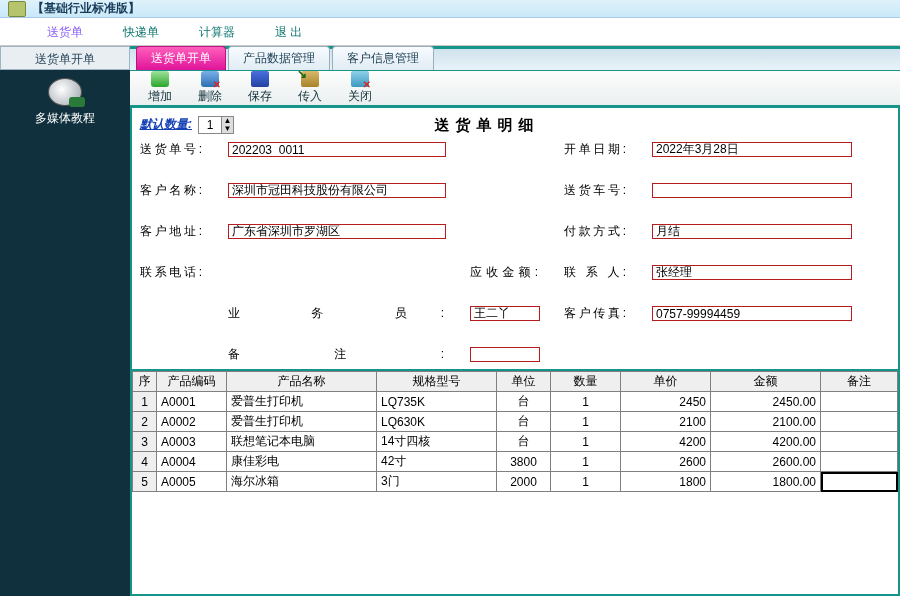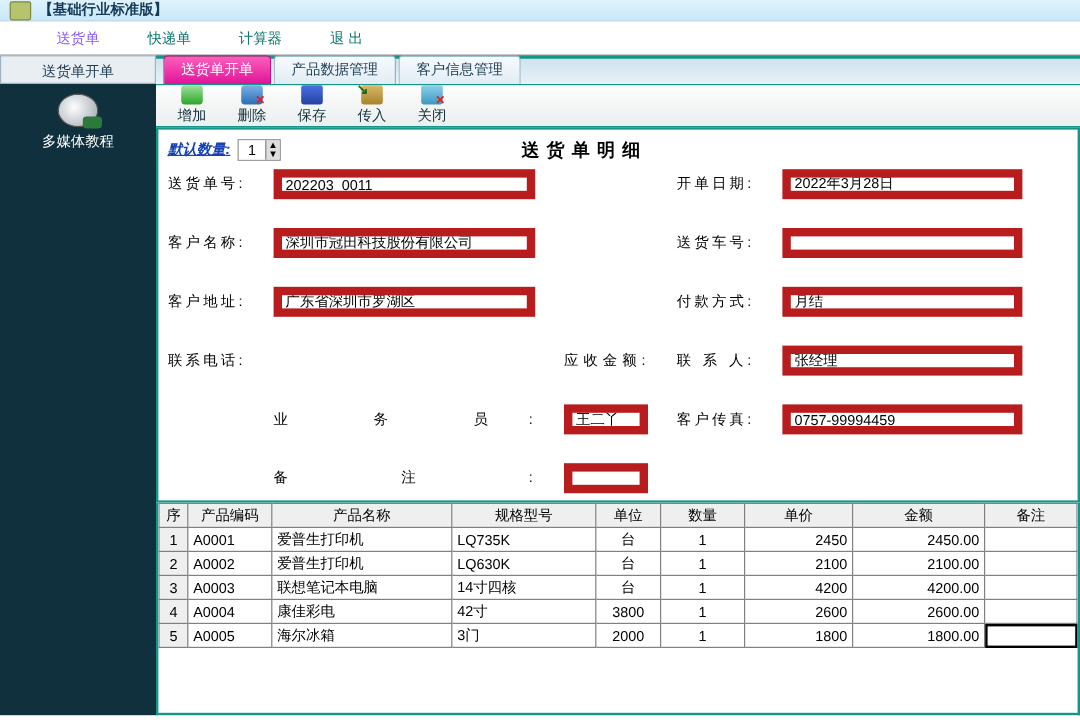--- a/index.html
+++ b/index.html
@@ -46,21 +46,21 @@
 .formtop .dq { color:#1541b5; font-weight:bold; font-style:italic; text-decoration:underline; margin-right:6px;}
 .spin { display:inline-flex; border:1px solid #888; }
 .spin input{ width:22px;text-align:center;border:none;outline:none;}
 .spin .ar{ display:flex;flex-direction:column;}
 .spin .ar div{width:12px;height:8px;font-size:8px;line-height:8px;text-align:center;background:#ddd;border-left:1px solid #888;cursor:pointer;}
 .formtitle { flex:1; text-align:center; font-size:15px; font-weight:bold; letter-spacing:6px; font-family:"SimSun"; }
 
 .formgrid { display:grid; grid-template-columns: 64px 218px 70px 64px 200px; column-gap:0; row-gap:4px; align-items:center;gap:24px;}
 .flabel { text-align:justify; text-align-last:justify; padding-right:2px; letter-spacing:0;}
 .fval { }
-.fval input{ width:100%; height:25px; border:7px solid #b91c1c; padding:0 3px; background:#fff;}
+.fval input{ width:100%; height:15px; border:1px solid #b91c1c; padding:0 3px; background:#fff;}
 .spacer{}
 
 .tablewrap{ flex:1; border:2px solid #159489; border-top:none; overflow:auto; background:#fff;}
 table{ border-collapse:collapse; width:100%; }
 th,td{ border:1px solid #808080; padding:1px 4px; height:17px; white-space:nowrap; background:#fff;}
 th{ background:#efefef; font-weight:normal; text-align:center;}
 td.rn{ background:#efefef; text-align:center; width:22px;}
 td.num{ text-align:right;}
 td.ctr{ text-align:center;}
 col.c-seq{width:24px}col.c-code{width:70px}col.c-name{width:150px}col.c-spec{width:120px}col.c-unit{width:54px}col.c-qty{width:70px}col.c-price{width:90px}col.c-amt{width:110px}col.c-note{width:auto}

